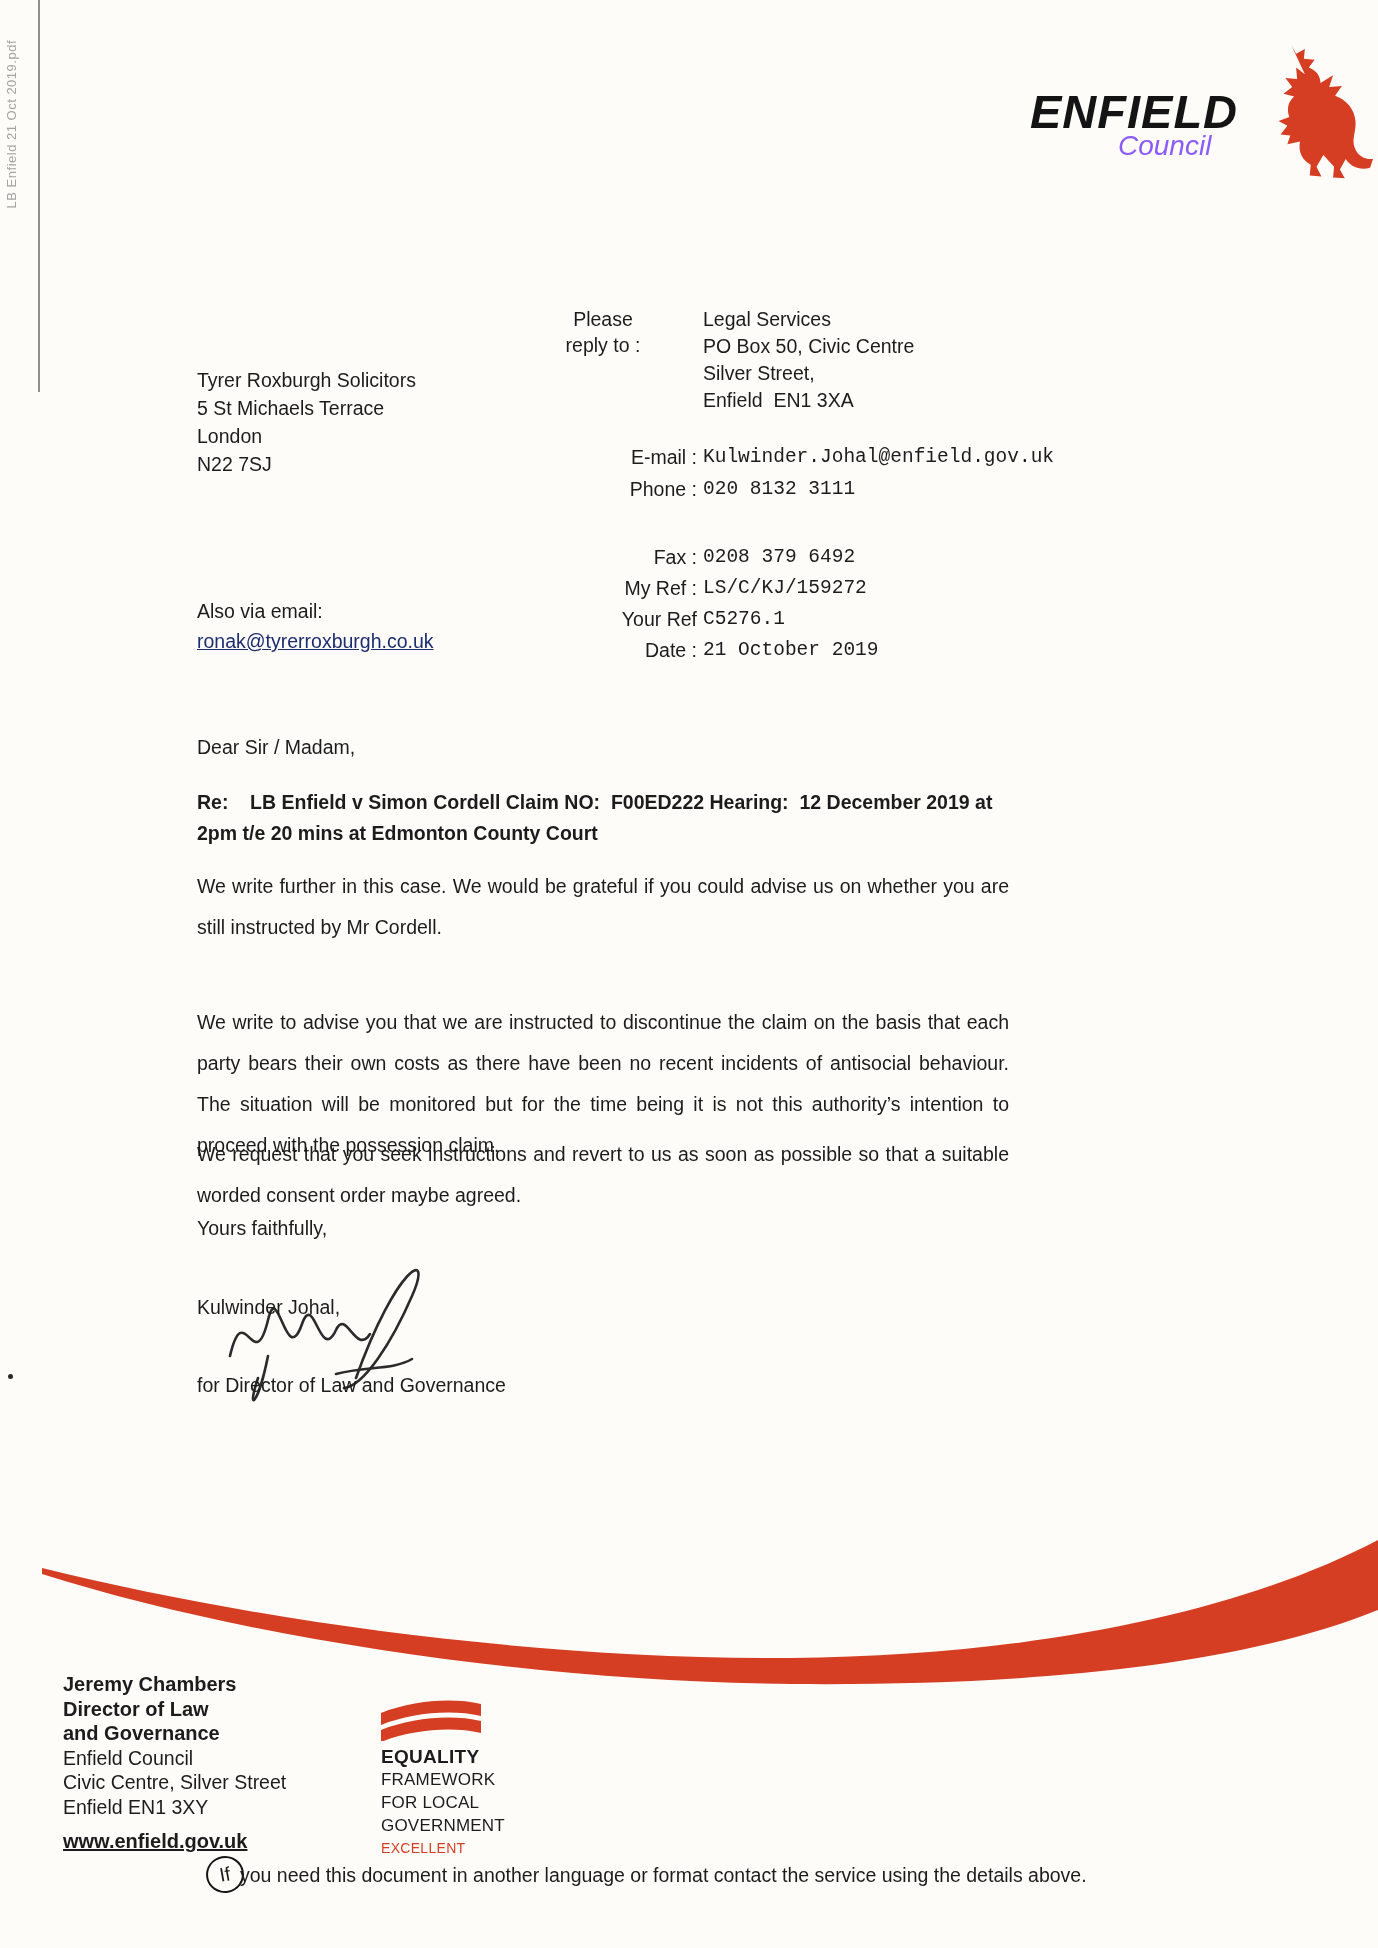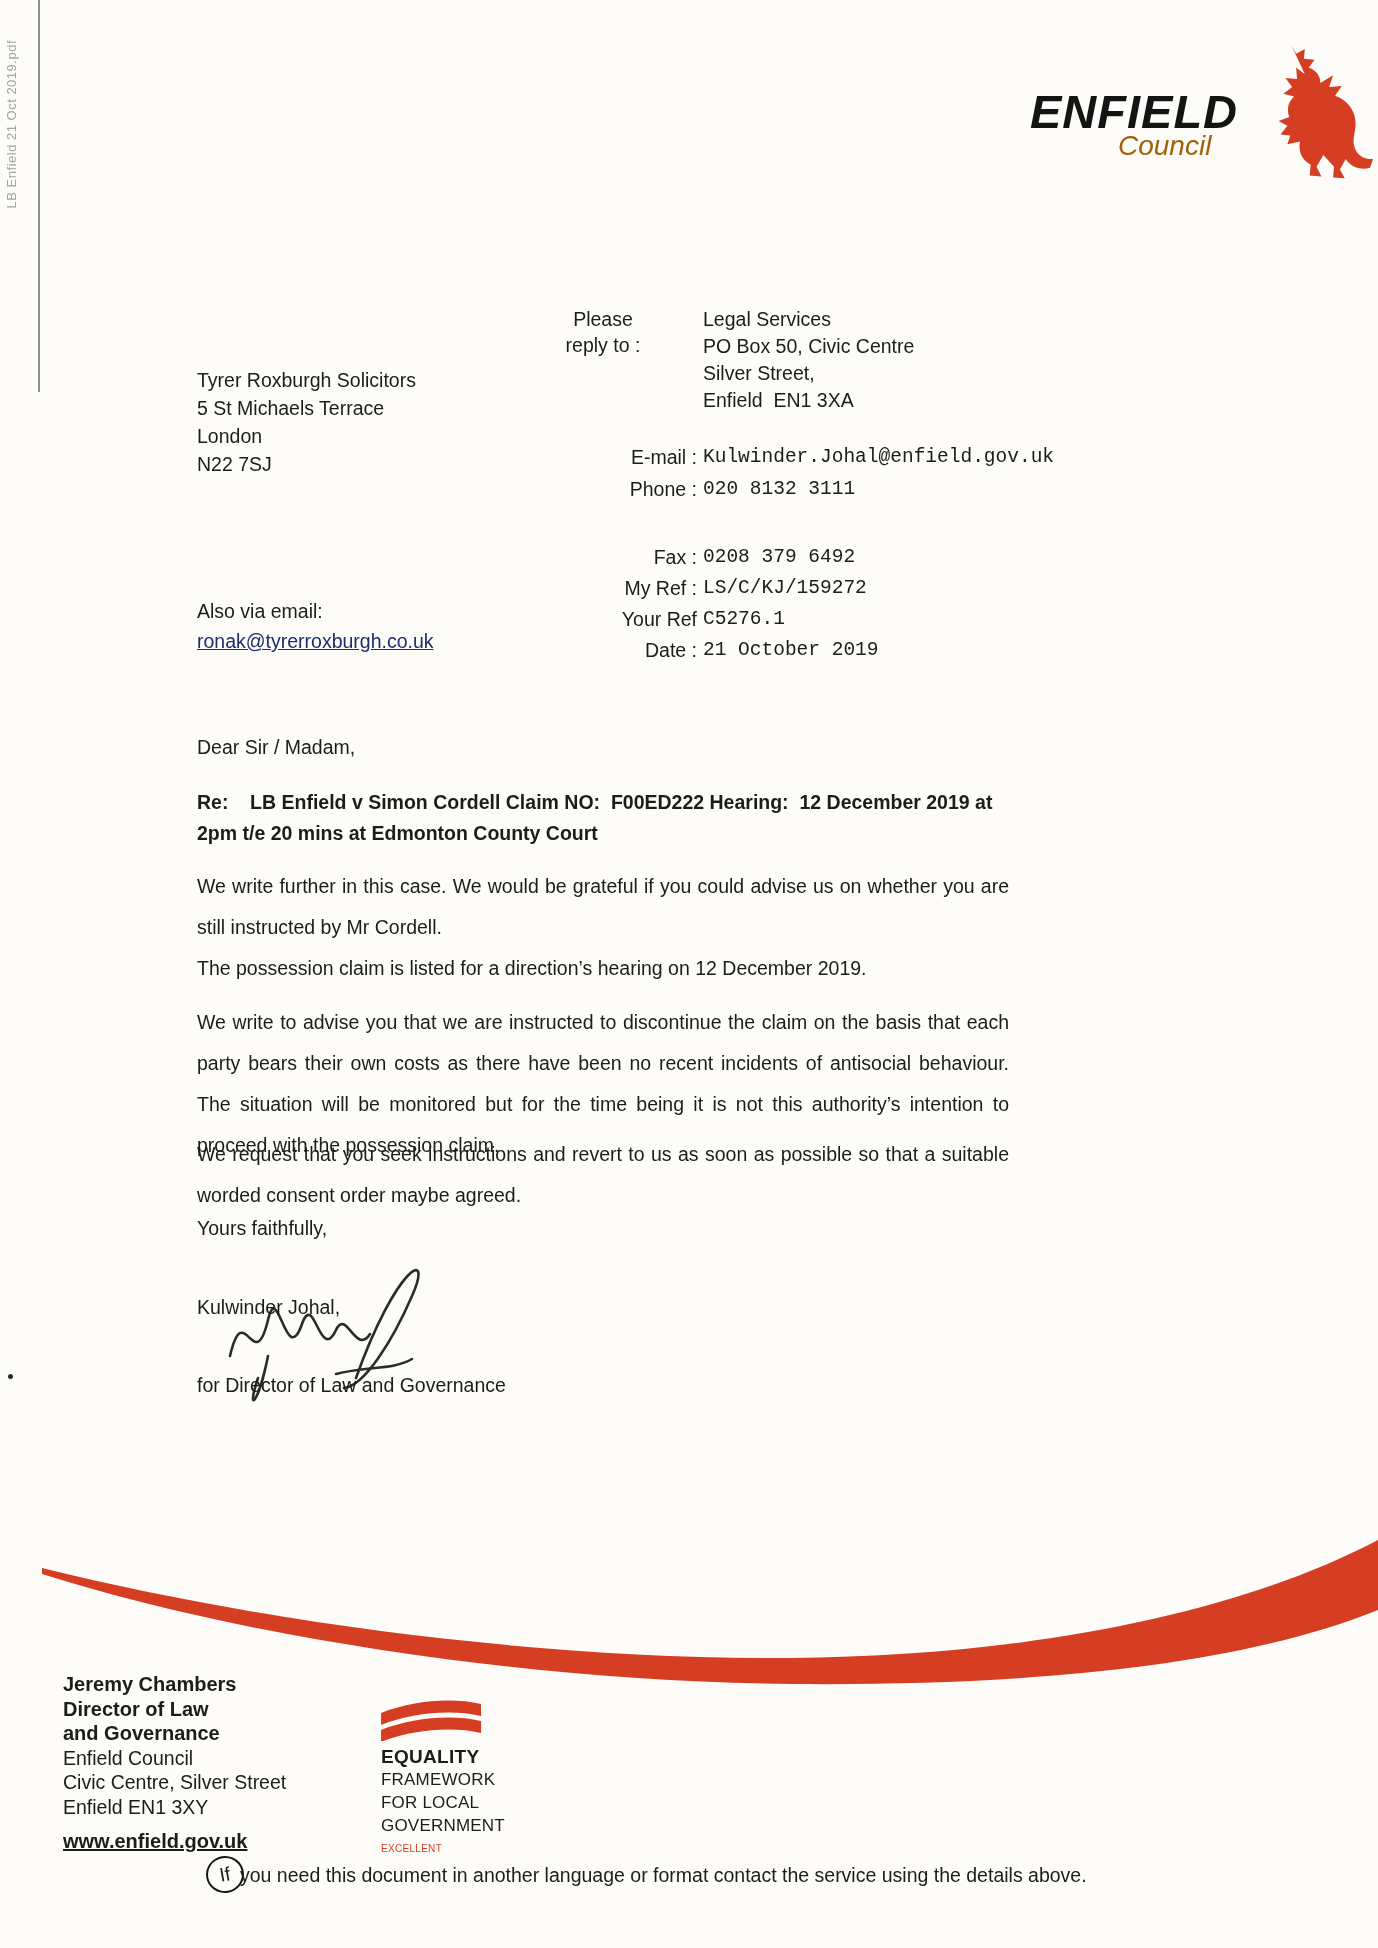--- a/index.html
+++ b/index.html
@@ -13,21 +13,21 @@
   }
   
   .viewer-filename{
     position:absolute;left:4px;top:40px;
     writing-mode:vertical-rl;transform:rotate(180deg);
     font-size:13px;color:#a3a3a3;letter-spacing:.5px;
   }
   .edge-line{position:absolute;left:38px;top:0;width:2px;height:392px;background:#8f8f8f;}
   
   .logo-title{position:absolute;left:1030px;top:84px;font-size:47px;font-weight:bold;font-style:italic;letter-spacing:1px;color:#141414;}
-  .logo-sub{position:absolute;left:1118px;top:130px;font-size:28px;font-style:italic;font-weight:500;color:#a16207;}
+  .logo-sub{position:absolute;left:1118px;top:130px;font-size:28px;font-style:italic;font-weight:500;color:#8b5cf6;}
   .crest{position:absolute;left:1227px;top:40px;}
   
   .block{position:absolute;font-size:19.5px;line-height:28px;}
   .reply-label{position:absolute;width:160px;text-align:center;font-size:19.5px;line-height:26px;}
   .dept{position:absolute;left:703px;font-size:19.5px;line-height:27px;}
   .crow-label{position:absolute;width:200px;text-align:right;font-size:19.5px;}
   .crow-value{position:absolute;left:703px;font-size:19.5px;font-family:Liberation Mono, monospace;}
   .email-link{color:#1c2e70;text-decoration:underline;cursor:pointer;}
   
   .bodyline{position:absolute;left:197px;font-size:19.5px;}
@@ -38,21 +38,21 @@
   
   .swoosh{position:absolute;left:0;top:1528px;}
   
   .officer{position:absolute;left:63px;top:1672px;font-size:19.5px;line-height:24.5px;}
   .officer .b{font-weight:bold;font-size:20px;}
   .website{display:inline-block;margin-top:10px;font-weight:bold;text-decoration:underline;font-size:20px;cursor:pointer;}
   .eq-stripes{position:absolute;left:381px;top:1697px;}
   .eq-text{position:absolute;left:381px;top:1745px;line-height:23px;}
   .eq-text .t1{font-weight:bold;font-size:19px;letter-spacing:.3px;}
   .eq-text .t2{font-size:17px;letter-spacing:.2px;}
-  .eq-text .t3{font-size:10px;color:#d63e24;letter-spacing:.3px;}
+  .eq-text .t3{font-size:14px;color:#d63e24;letter-spacing:.3px;}
   
   .notice-circle{
     position:absolute;left:206px;top:1856px;width:38px;height:37px;
     border:2.5px solid #161616;border-radius:50%;
     display:flex;align-items:center;justify-content:center;
     font-size:19.5px;transform:rotate(-10deg);box-sizing:border-box;
   }
   .notice-text{position:absolute;left:240px;top:1864px;font-size:19.5px;}
   .speck{position:absolute;left:8px;top:1374px;width:5px;height:5px;border-radius:50%;background:#2a2a2a;}
 </style>
@@ -109,21 +109,20 @@
 
   <div class="bodyline" style="top:600px;">Also via email:</div>
   <div class="bodyline" style="top:630px;"><span class="email-link">ronak@tyrerroxburgh.co.uk</span></div>
 
   <div class="bodyline" style="top:736px;">Dear Sir / Madam,</div>
 
   <div class="bodyline subject" style="top:791px;">Re:&nbsp;&nbsp;&nbsp; LB Enfield v Simon Cordell Claim NO:&nbsp; F00ED222 Hearing:&nbsp; 12 December 2019 at</div>
   <div class="bodyline subject" style="top:822px;">2pm t/e 20 mins at Edmonton County Court</div>
 
   <div class="para" style="top:866px;">We write further in this case.  We would be grateful if you could advise us on whether you are still instructed by Mr Cordell.</div>
-  <div class="para" style="top:948px;">The possession claim is listed for a direction’s hearing on 12 December 2019.</div>
   <div class="para" style="top:1134px;">We request that you seek instructions and revert to us as soon as possible so that a suitable worded consent order maybe agreed.</div>
   <div class="para" style="top:1002px;">We write to advise you that we are instructed to discontinue the claim on the basis that each party bears their own costs as there have been no recent incidents of antisocial behaviour.  The situation will be monitored but for the time being it is not this authority’s intention to proceed with the possession claim.</div>
 
   <div class="bodyline" style="top:1217px;">Yours faithfully,</div>
 
   <svg class="sig" width="250" height="175" viewBox="0 0 250 175">
     <g fill="none" stroke="#2b2b2b" stroke-width="2.6" stroke-linecap="round">
       <path d="M22,118 C36,58 46,140 60,82 C70,40 78,132 94,86 C106,52 112,126 128,92 C138,70 148,118 162,96"></path>
       <path d="M148,140 C188,28 226,8 204,58 C184,104 156,148 136,150"></path>
       <path d="M60,118 C50,168 38,176 50,140"></path>

